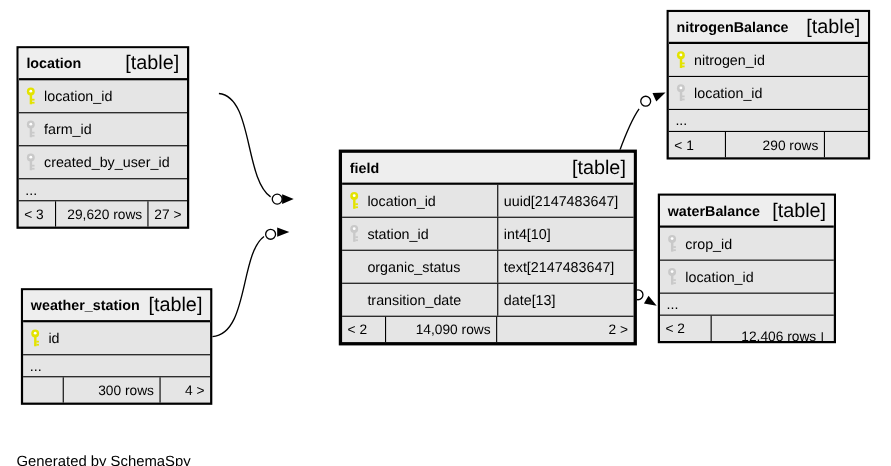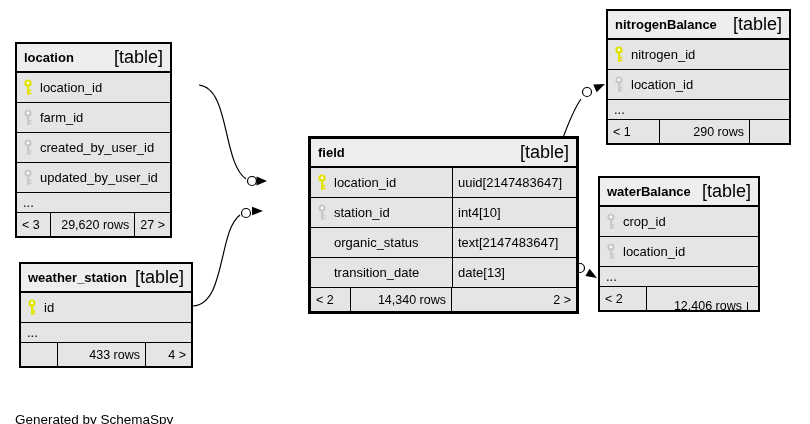--- a/index.html
+++ b/index.html
@@ -108,36 +108,20 @@
                 <rect x="4" y="7.2" width="2.2" height="8.6"></rect>
                 <rect x="6" y="10.8" width="2.4" height="1.6"></rect>
                 <rect x="6" y="13.6" width="2.4" height="1.6"></rect>
               </g>
               <circle cx="5" cy="3.9" r="1.3" fill="#fff"></circle>
             </svg>
         </span>
         <span>created_by_user_id</span>
       </div>
     </div>
-    <div class="row">
-      <div class="name-cell">
-        <span class="keyspot">
-          <svg width="10" height="17" viewBox="0 0 10 17">
-              <g class="key-fk">
-                <circle cx="5" cy="4.2" r="3.6"></circle>
-                <rect x="4" y="7.2" width="2.2" height="8.6"></rect>
-                <rect x="6" y="10.8" width="2.4" height="1.6"></rect>
-                <rect x="6" y="13.6" width="2.4" height="1.6"></rect>
-              </g>
-              <circle cx="5" cy="3.9" r="1.3" fill="#fff"></circle>
-            </svg>
-        </span>
-        <span>updated_by_user_id</span>
-      </div>
-    </div>
     <div class="ell">...</div>
     <div class="ftr">
       <div class="c c1" style="width:38px;">&lt; 3</div>
       <div class="c c2" style="width:99px;">29,620 rows</div>
       <div class="c c3">27 &gt;</div>
     </div>
   </div>
 
   <div class="tbl" style="left:19px; top:262px; width:174px;text-align:right;">
     <div class="tbl-h">
@@ -156,21 +140,21 @@
               </g>
               <circle cx="5" cy="3.9" r="1.3" fill="#fff"></circle>
             </svg>
         </span>
         <span>id</span>
       </div>
     </div>
     <div class="ell">...</div>
     <div class="ftr">
       <div class="c c1" style="width:37px;"></div>
-      <div class="c c2" style="width:88px;">433 rows</div>
+      <div class="c c2" style="width:88px;">300 rows</div>
       <div class="c c3">4 &gt;</div>
     </div>
   </div>
 
   <div class="tbl emph" style="left:265px; top:136px; width:271px;margin-left:43px;">
     <div class="tbl-h">
       <span>field</span>
       <span class="tag">[table]</span>
     </div>
     <div class="row">
@@ -216,21 +200,21 @@
     </div>
     <div class="row">
       <div class="name-cell">
         <span class="keyspot"></span>
         <span>transition_date</span>
       </div>
       <div class="type-cell">date[13]</div>
     </div>
     <div class="ftr">
       <div class="c c1" style="width:40px;">&lt; 2</div>
-      <div class="c c2" style="width:101px;">14,340 rows</div>
+      <div class="c c2" style="width:101px;">14,090 rows</div>
       <div class="c c3">2 &gt;</div>
     </div>
   </div>
 
   <div class="tbl" style="left:606px; top:9px; width:185px;">
     <div class="tbl-h">
       <span>nitrogenBalance</span>
       <span class="tag">[table]</span>
     </div>
     <div class="row">

